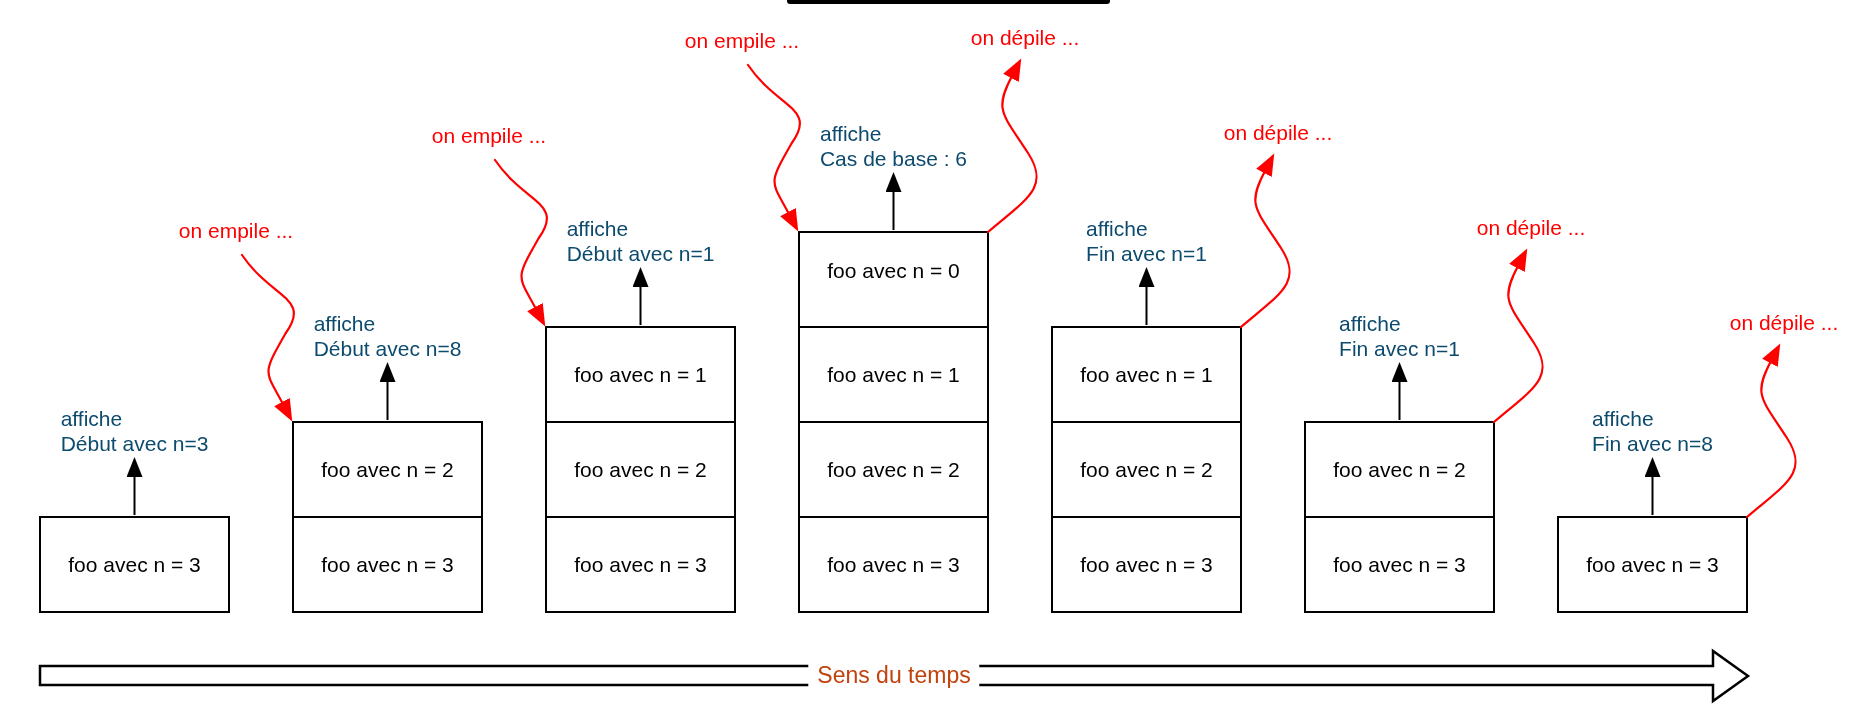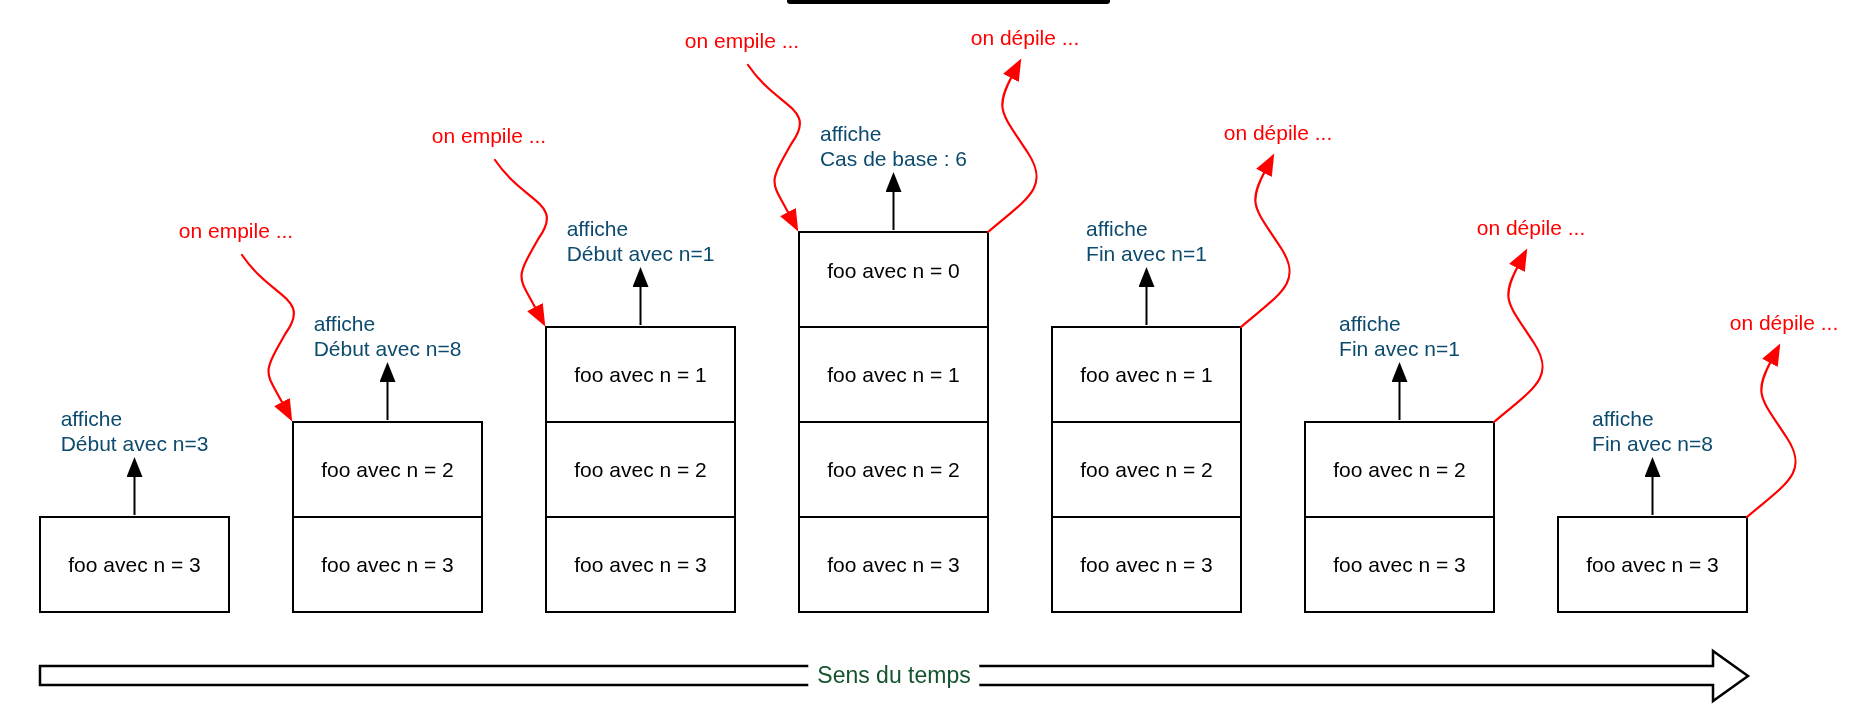--- a/index.html
+++ b/index.html
@@ -5,21 +5,21 @@
   html,body{margin:0;padding:0;background:#ffffff;}
   body{width:1861px;height:715px;overflow:hidden;
        font-family:"Liberation Sans", sans-serif;}
   #stage{position:relative;width:1861px;height:715px;background:#ffffff;}
   #diagram-svg{position:absolute;left:0;top:0;}
   #text-layer{position:absolute;left:0;top:0;width:100%;height:100%;pointer-events:none;}
   .abs{position:absolute;transform:translate(-50%,-50%);white-space:nowrap;}
   .frame-label{font-size:21px;color:#000000;}
   .caption{font-size:21px;line-height:25px;color:#0c4a6e;}
   .annot{font-size:21px;font-weight:400;}
-  .timeline-label{font-size:23px;color:#14532d;background:#ffffff;padding:0 9px;}
+  .timeline-label{font-size:23px;color:#c2410c;background:#ffffff;padding:0 9px;}
 </style>
 </head>
 <body>
 
 <div id="stage">
   <svg id="diagram-svg" width="1861" height="715" viewBox="0 0 1861 715">
     <defs>
       <marker id="ah-black" markerUnits="strokeWidth" markerWidth="11" markerHeight="9" refX="1" refY="4" orient="auto">
         <path d="M0,0 L10,4 L0,8 Z" fill="#000000"></path>
       </marker>

